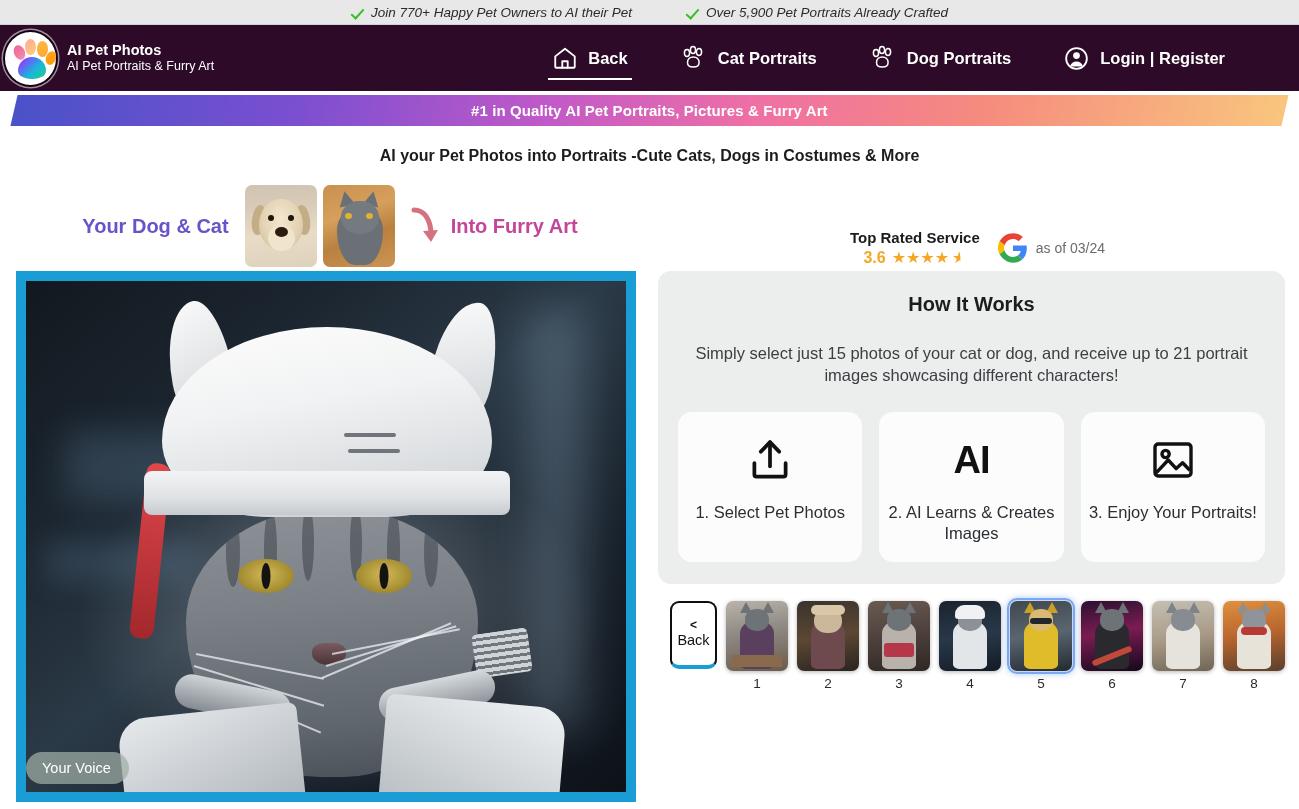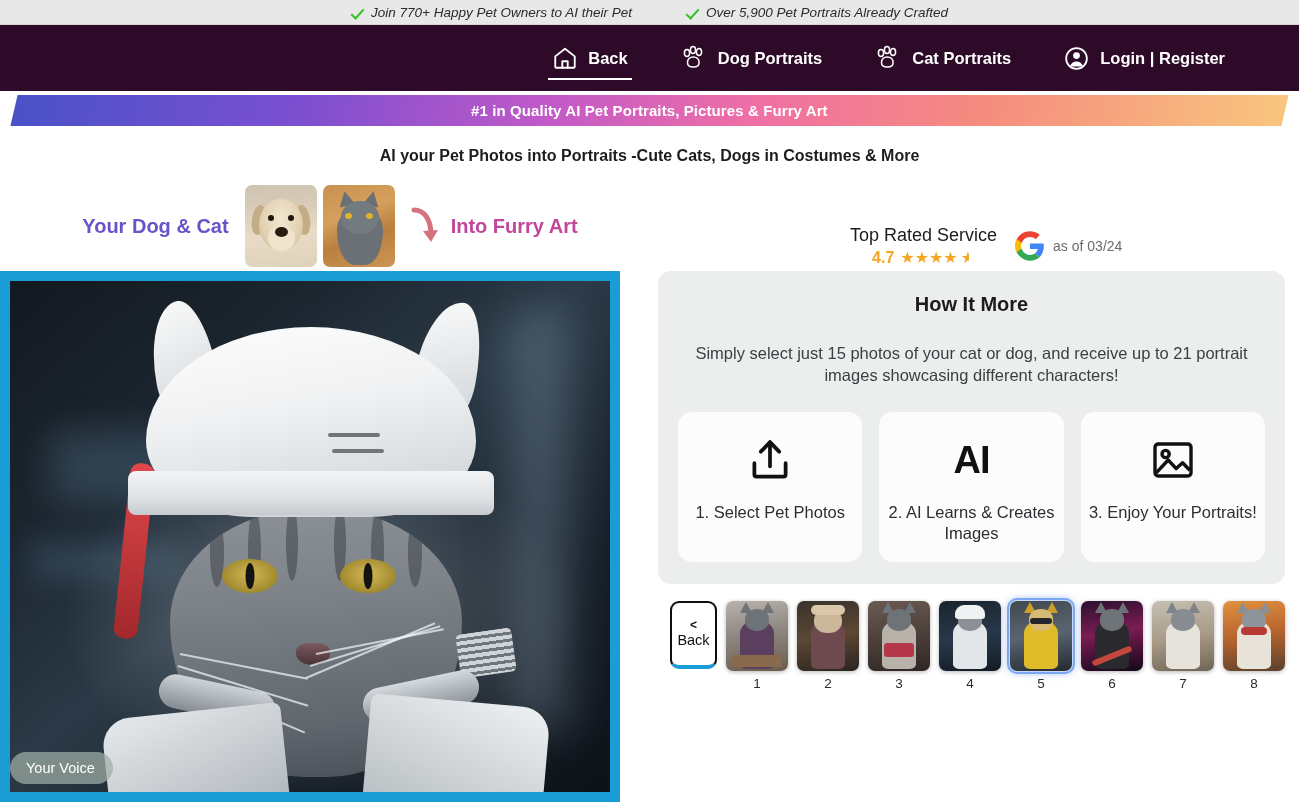--- a/index.html
+++ b/index.html
@@ -204,40 +204,40 @@
 
   .hero-right {
     flex: 1;
     display: flex;
     align-items: center;
     justify-content: flex-start;
     gap: 18px;
     padding-left: 190px;
   }
   .rating-block { text-align:center; }
-  .rating-title { font-size:18px; font-weight:normal; color:#1c1c1c; }
+  .rating-title { font-size:15px; font-weight:bold; color:#1c1c1c; }
   .rating-line { margin-top:2px; display:flex; align-items:center; justify-content:center; gap:6px; }
   .rating-num { font-size:16px; font-weight:bold; color:#f5a623; }
   .stars { font-size:16px; color:#f5a623; letter-spacing:0px; }
   .google-block { display:flex; align-items:center; gap:8px; }
   .gicon { width:30px; height:30px; }
   .asof { font-size:14px; color:#6b6b6b; }
 
   
   .main {
     display: flex;
     gap: 0;
     padding: 0;
     height: 535px;
   }
   .left-col { width: 660px; padding: 4px 0 0 0; display:flex; }
   .hero-frame {
     width: 620px;
     height: 531px;
-    margin-left: 0px;
+    margin-left: 16px;
     border: 10px solid #1a9dd4;
     border-top-width: 10px;
     background: #000;
     position: relative;
     overflow: hidden;
   }
   .hero-photo {
     position:absolute; inset:0;
     background:
       radial-gradient(ellipse 60% 48% at 52% 66%, rgba(150,158,166,.55) 0%, rgba(0,0,0,0) 72%),
@@ -388,54 +388,67 @@
     <span class="check-icon"></span>
     <span>Join 770+ Happy Pet Owners to AI their Pet</span>
   </div>
   <div class="topbar-item">
     <span class="check-icon"></span>
     <span>Over 5,900 Pet Portraits Already Crafted</span>
   </div>
 </div>
 
 <div class="header">
+  <div class="brand">
+    <div class="logo-circle">
+      <span class="paw-pad pad1"></span>
+      <span class="paw-pad pad2"></span>
+      <span class="paw-pad pad3"></span>
+      <span class="paw-pad pad4"></span>
+      <span class="pad-main"></span>
+    </div>
+    <div class="brand-text">
+      <span class="brand-title">AI Pet Photos</span>
+      <span class="brand-sub">AI Pet Portraits &amp; Furry Art</span>
+    </div>
+  </div>
 
   <div class="nav">
     <div class="nav-item active">
       <span class="nav-icon">
         <svg width="26" height="26" viewBox="0 0 24 24" fill="none" stroke="#fff" stroke-width="1.7" stroke-linecap="round" stroke-linejoin="round">
           <path d="M3 10.5 12 3.5l9 7V20a1 1 0 0 1-1 1H4a1 1 0 0 1-1-1z"></path>
             <path d="M9.5 21v-6h5v6"></path>
         </svg>
       </span>
       <span>Back</span>
+    </div>
+
+    <div class="nav-item">
+      <span class="nav-icon">
+        <svg width="28" height="26" viewBox="0 0 28 26" fill="none" stroke="#fff" stroke-width="1.5">
+          <ellipse cx="7" cy="8" rx="2.6" ry="3.4"></ellipse>
+            <ellipse cx="13" cy="5" rx="2.6" ry="3.5"></ellipse>
+          <ellipse cx="19" cy="7" rx="2.6" ry="3.4"></ellipse>
+          <path d="M7.5 17.5c0-3.6 2.8-5.6 5.8-5.6s5.8 2 5.8 5.6c0 2.9-2.3 4.6-5.8 4.6s-5.8-1.7-5.8-4.6z"></path>
+        </svg>
+      </span>
+      <span>Cat Portraits</span>
     </div>
 
     <div class="nav-item">
       <span class="nav-icon">
         <svg width="28" height="26" viewBox="0 0 28 26" fill="none" stroke="#fff" stroke-width="1.5">
           <ellipse cx="7" cy="8" rx="2.6" ry="3.4"></ellipse>
             <ellipse cx="13" cy="5" rx="2.6" ry="3.5"></ellipse>
           <ellipse cx="19" cy="7" rx="2.6" ry="3.4"></ellipse>
           <path d="M7.5 17.5c0-3.6 2.8-5.6 5.8-5.6s5.8 2 5.8 5.6c0 2.9-2.3 4.6-5.8 4.6s-5.8-1.7-5.8-4.6z"></path>
         </svg>
       </span>
       <span>Dog Portraits</span>
-    </div>
-
-    <div class="nav-item">
-      <span class="nav-icon">
-        <svg width="28" height="26" viewBox="0 0 28 26" fill="none" stroke="#fff" stroke-width="1.5">
-          <ellipse cx="7" cy="8" rx="2.6" ry="3.4"></ellipse>
-            <ellipse cx="13" cy="5" rx="2.6" ry="3.5"></ellipse>
-          <ellipse cx="19" cy="7" rx="2.6" ry="3.4"></ellipse>
-          <path d="M7.5 17.5c0-3.6 2.8-5.6 5.8-5.6s5.8 2 5.8 5.6c0 2.9-2.3 4.6-5.8 4.6s-5.8-1.7-5.8-4.6z"></path>
-        </svg>
-      </span>
-      <span>Cat Portraits</span>
     </div>
 
 
     <div class="nav-item">
       <span class="nav-icon">
         <svg width="27" height="27" viewBox="0 0 24 24" fill="none" stroke="#fff" stroke-width="1.6">
           <circle cx="12" cy="12" r="9.2"></circle>
             <circle cx="12" cy="9.4" r="3" fill="#fff" stroke="none"></circle>
           <path d="M6.2 19c.9-3 3.1-4.4 5.8-4.4s4.9 1.4 5.8 4.4" fill="#fff" stroke="none"></path>
         </svg>
@@ -481,21 +494,21 @@
         <path d="M16 27l8 11 7-12z" fill="#d4737f"></path>
       </svg>
     </span>
     <span class="into-label">Into Furry Art</span>
   </div>
 
   <div class="hero-right">
     <div class="rating-block">
       <div class="rating-title">Top Rated Service</div>
       <div class="rating-line">
-        <span class="rating-num">4.7</span>
+        <span class="rating-num">3.6</span>
         <span class="stars">★★★★</span>
         <span class="stars" style="margin-left:-3px;clip-path:inset(0 42% 0 0)">★</span>
       </div>
     </div>
     <div class="google-block">
       <span class="gicon">
         <svg width="30" height="30" viewBox="0 0 48 48">
           <path fill="#EA4335" d="M24 9.5c3.5 0 6.6 1.2 9 3.6l6.7-6.7C35.6 2.6 30.2.5 24 .5 14.6.5 6.5 5.9 2.6 13.8l7.8 6.1C12.3 14 17.6 9.5 24 9.5z"></path>
           <path fill="#4285F4" d="M46.1 24.5c0-1.6-.1-3.2-.4-4.7H24v9h12.4c-.5 2.9-2.2 5.4-4.7 7.1l7.6 5.9c4.4-4.1 6.8-10.2 6.8-17.3z"></path>
           <path fill="#FBBC05" d="M10.4 28.1c-.5-1.5-.8-3-.8-4.6s.3-3.1.8-4.6l-7.8-6.1C.9 16.1 0 19.9 0 23.5s.9 7.4 2.6 10.7l7.8-6.1z"></path>
@@ -554,21 +567,21 @@
           <span class="mic-r"></span>
         <span class="suit-l"></span>
           <span class="suit-r"></span>
       </div>
       <div class="voice-pill">Your Voice</div>
     </div>
   </div>
 
   <div class="right-col">
     <div class="how-panel">
-      <div class="how-title">How It More</div>
+      <div class="how-title">How It Works</div>
       <div class="how-desc">Simply select just 15 photos of your cat or dog, and receive up to 21 portrait images showcasing different characters!</div>
 
       <div class="steps">
         <div class="step-card">
           <span class="step-icon">
             <svg width="50" height="50" viewBox="0 0 24 24" fill="none" stroke="#111" stroke-width="1.8" stroke-linecap="round" stroke-linejoin="round">
               <path d="M12 15V3.5"></path>
                 <path d="M7.6 8 12 3.4 16.4 8"></path>
               <path d="M4.5 13.5V19a1 1 0 0 0 1 1h13a1 1 0 0 0 1-1v-5.5"></path>
             </svg>

